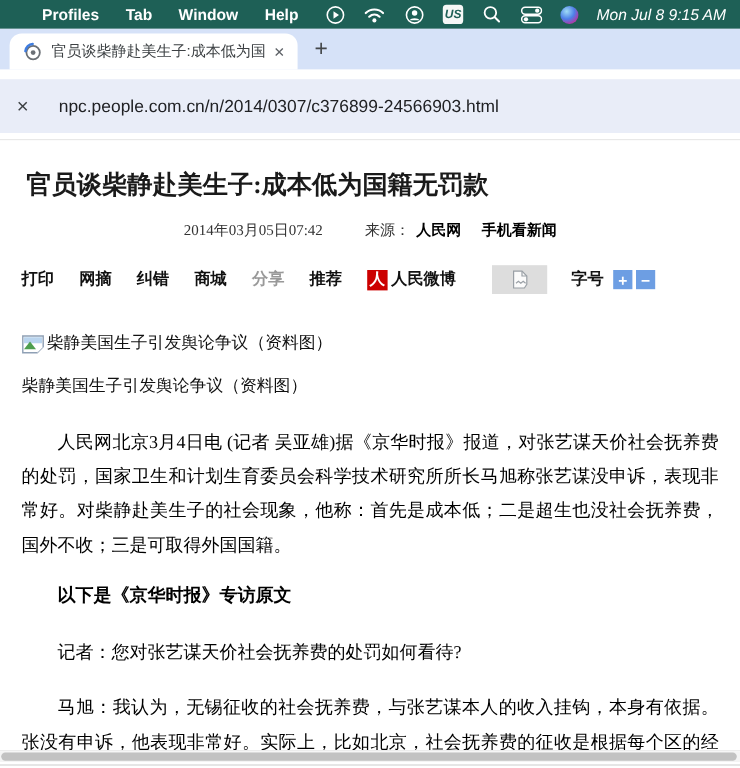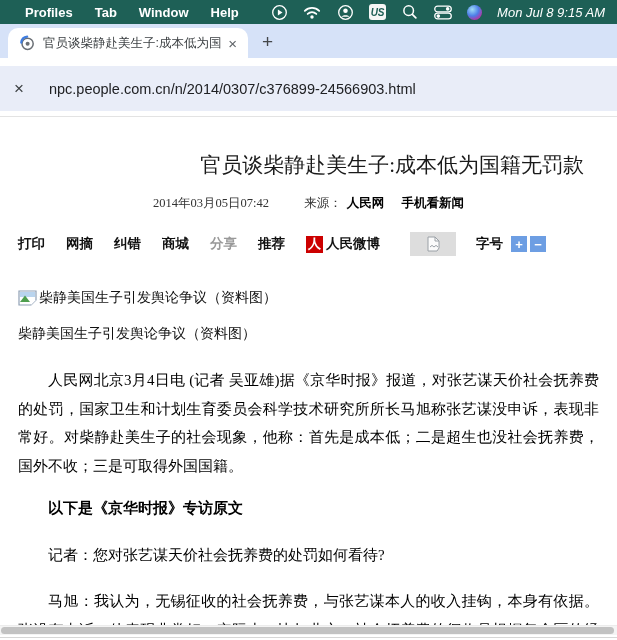--- a/index.html
+++ b/index.html
@@ -1,19 +1,19 @@
 <!DOCTYPE html>
 <html><head>
 <meta charset="utf-8">
 <style>
   html,body{margin:0;padding:0;width:617px;height:640px;overflow:hidden;background:#fff;
     font-family:"Liberation Sans","DejaVu Sans",sans-serif;}
   
   .menubar{height:24px;background:#1e6056;display:flex;align-items:center;color:#fff;font-size:13px;}
-  .menubar .menus{display:flex;align-items:center;gap:0;padding-left:14px;}
+  .menubar .menus{display:flex;align-items:center;gap:0;padding-left:24px;}
   .menubar .menu-item{padding:0 11px;font-weight:600;cursor:default;}
   .menubar .spacer{flex:1;}
   .menubar .status{display:flex;align-items:center;gap:15px;padding-right:12px;font-style:italic;}
   .statusicon{display:flex;align-items:center;justify-content:center;width:18px;height:18px;}
   .kbd-badge{background:#f5f7f6;color:#1e6056;font-size:10px;font-weight:700;border-radius:3px;
     width:17px;height:16px;display:flex;align-items:center;justify-content:center;}
   .siri{width:15px;height:15px;border-radius:50%;
     background:radial-gradient(circle at 35% 30%,#9fdcf5 0%,#4d7fe8 45%,#a43fae 72%,#e8517e 100%);}
   .clock{font-size:13px;font-weight:500;white-space:nowrap;}
   
@@ -28,21 +28,21 @@
   .omnibox-row{height:45px;background:#e9edf8;display:flex;align-items:center;padding:0 14px;box-sizing:border-box;}
   .stop-btn{color:#3c4043;font-size:17px;line-height:1;margin-right:14px;cursor:default;}
   .security-chip{background:#fff;border-radius:15px;height:29px;display:flex;align-items:center;
     padding:0 13px;gap:6px;}
   .security-label{font-size:12px;color:#3c4043;white-space:nowrap;}
   .url-text{font-size:14.5px;color:#202124;margin-left:11px;white-space:nowrap;overflow:hidden;}
   .chrome-sep{height:5px;background:#fff;border-bottom:1px solid #e3e3e3;}
   
   .content{height:508px;overflow:hidden;padding:20px 18px 0;box-sizing:border-box;background:#fff;
     font-family:"Liberation Serif","DejaVu Serif",serif;color:#111;}
-  .art-title{margin:15px;text-align:right;font-size:21px;line-height:26px;font-weight:400;color:#1a1a1a;}
+  .art-title{margin:4px;text-align:left;font-size:21px;line-height:26px;font-weight:700;color:#1a1a1a;}
   .art-meta{margin-top:16px;text-align:center;font-size:12.5px;color:#333;line-height:18px;}
   .art-meta .m-date{margin-right:32px;}
   .art-meta .m-srclabel{margin-right:2px;}
   .art-meta .m-src{font-weight:700;margin-right:14px;color:#000;}
   .art-meta .m-mobile{font-weight:700;color:#000;}
   .art-toolbar{margin-top:20px;display:flex;align-items:center;font-size:13.5px;font-weight:700;color:#111;}
   .tool-item{margin-right:21px;cursor:default;}
   .tool-share{color:#999;}
   .weibo-group{display:flex;align-items:center;margin-right:4px;cursor:default;}
   .weibo-badge{width:17px;height:17px;background:#cc0000;color:#fff;font-size:13px;font-weight:700;

